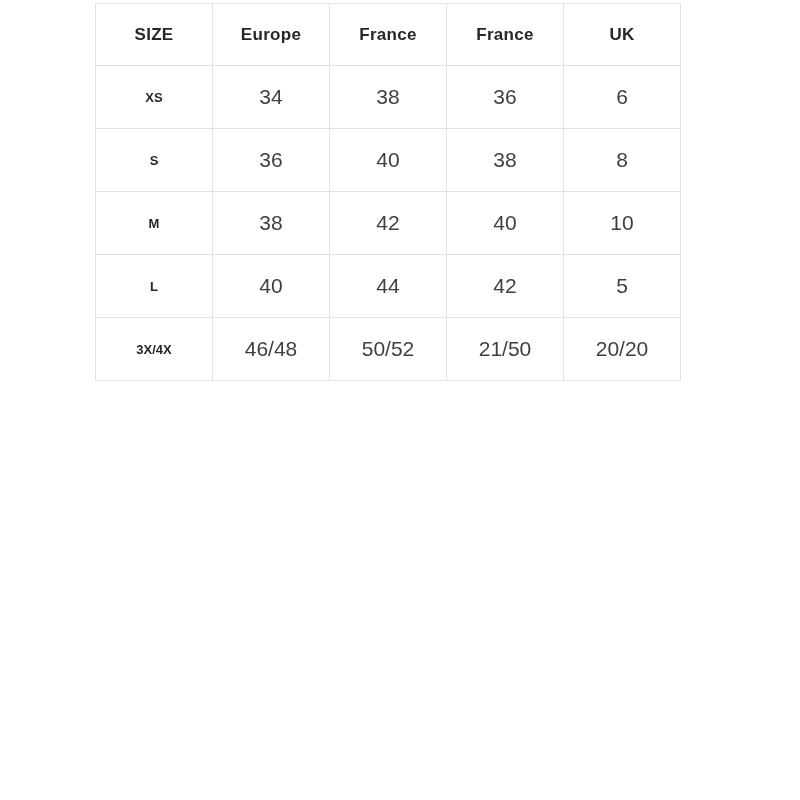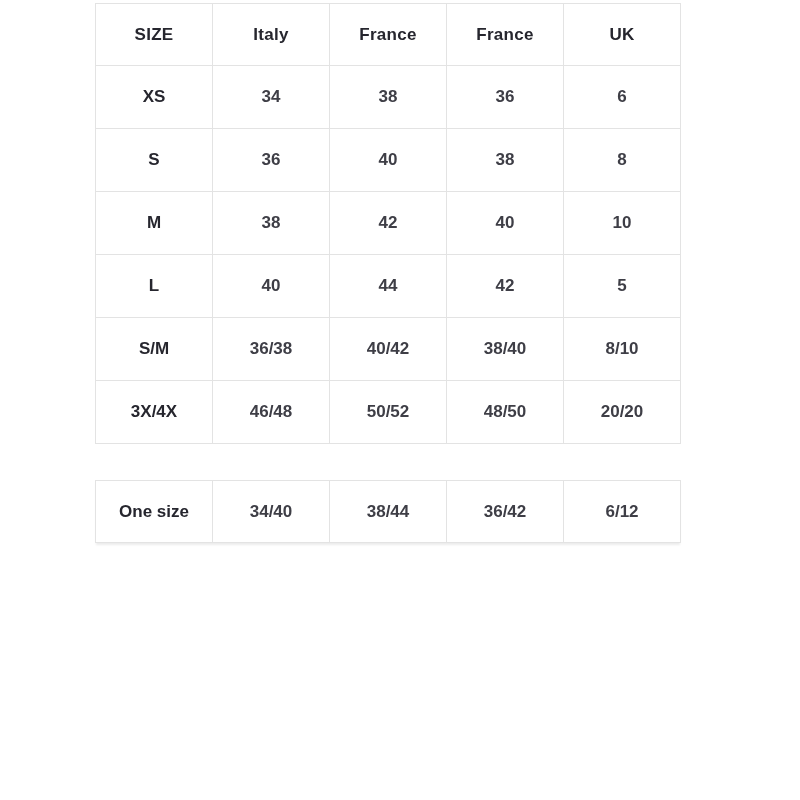--- a/index.html
+++ b/index.html
@@ -35,26 +35,26 @@
   }
   .size-table th {
     height: 62px;
     font-size: 17px;
     font-weight: bold;
     color: #26262e;
     letter-spacing: 0.3px;
   }
   .size-table td {
     height: 63px;
-    font-size: 17px;
-    font-weight: bold;
+    font-size: 21px;
+    font-weight: normal;
     color: #3e3e46;
   }
   .size-table td.size-col {
-    font-size: 17px;
+    font-size: 13px;
     font-weight: bold;
     color: #26262e;
   }
   table.secondary {
     margin-top: 36px;
     box-shadow: 0 3px 2px -1px rgba(0,0,0,0.08);
   }
   table.secondary td { height: 62px; }
 </style>
 </head>
@@ -66,21 +66,21 @@
     <colgroup>
         <col>
         <col>
         <col>
         <col>
         <col>
       </colgroup>
     <thead>
       <tr>
         <th>SIZE</th>
-        <th>Italy</th>
+        <th>Europe</th>
         <th>France</th>
         <th>France</th>
         <th>UK</th>
       </tr>
     </thead>
     <tbody>
       <tr>
         <td class="size-col">XS</td>
         <td>34</td>
         <td>38</td>
@@ -102,48 +102,34 @@
         <td>10</td>
       </tr>
       <tr>
         <td class="size-col">L</td>
         <td>40</td>
         <td>44</td>
         <td>42</td>
         <td>5</td>
       </tr>
       <tr>
-        <td class="size-col">S/M</td>
-        <td>36/38</td>
-        <td>40/42</td>
-        <td>38/40</td>
-        <td>8/10</td>
-      </tr>
-      <tr>
         <td class="size-col">3X/4X</td>
         <td>46/48</td>
         <td>50/52</td>
-        <td>48/50</td>
+        <td>21/50</td>
         <td>20/20</td>
       </tr>
     </tbody>
   </table>
 
   <table class="size-table secondary">
     <colgroup>
         <col>
         <col>
         <col>
         <col>
         <col>
       </colgroup>
     <tbody>
-      <tr>
-        <td class="size-col">One size</td>
-        <td>34/40</td>
-        <td>38/44</td>
-        <td>36/42</td>
-        <td>6/12</td>
-      </tr>
     </tbody>
   </table>
 
 </div>
 
 </body></html>

